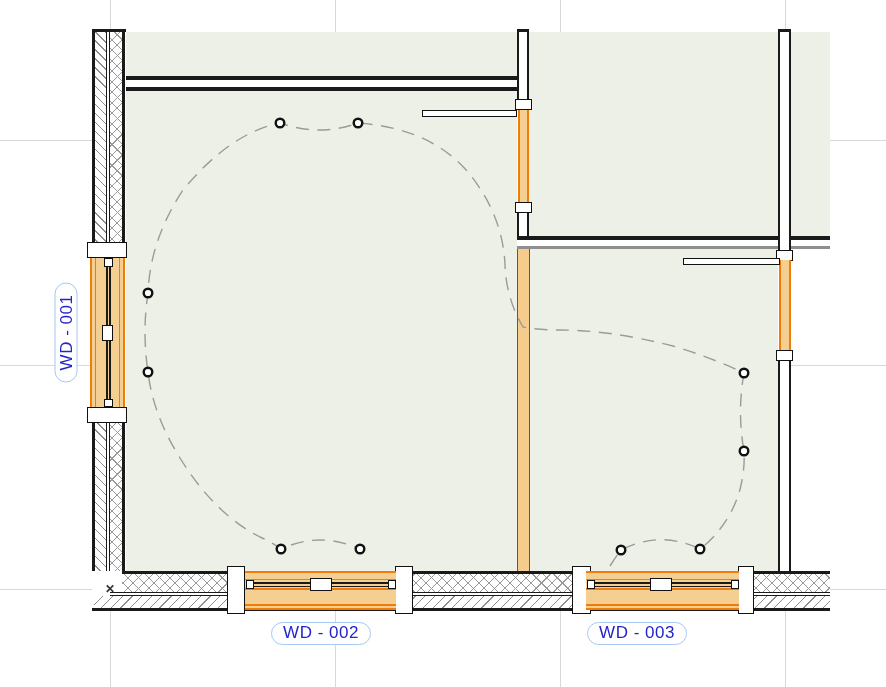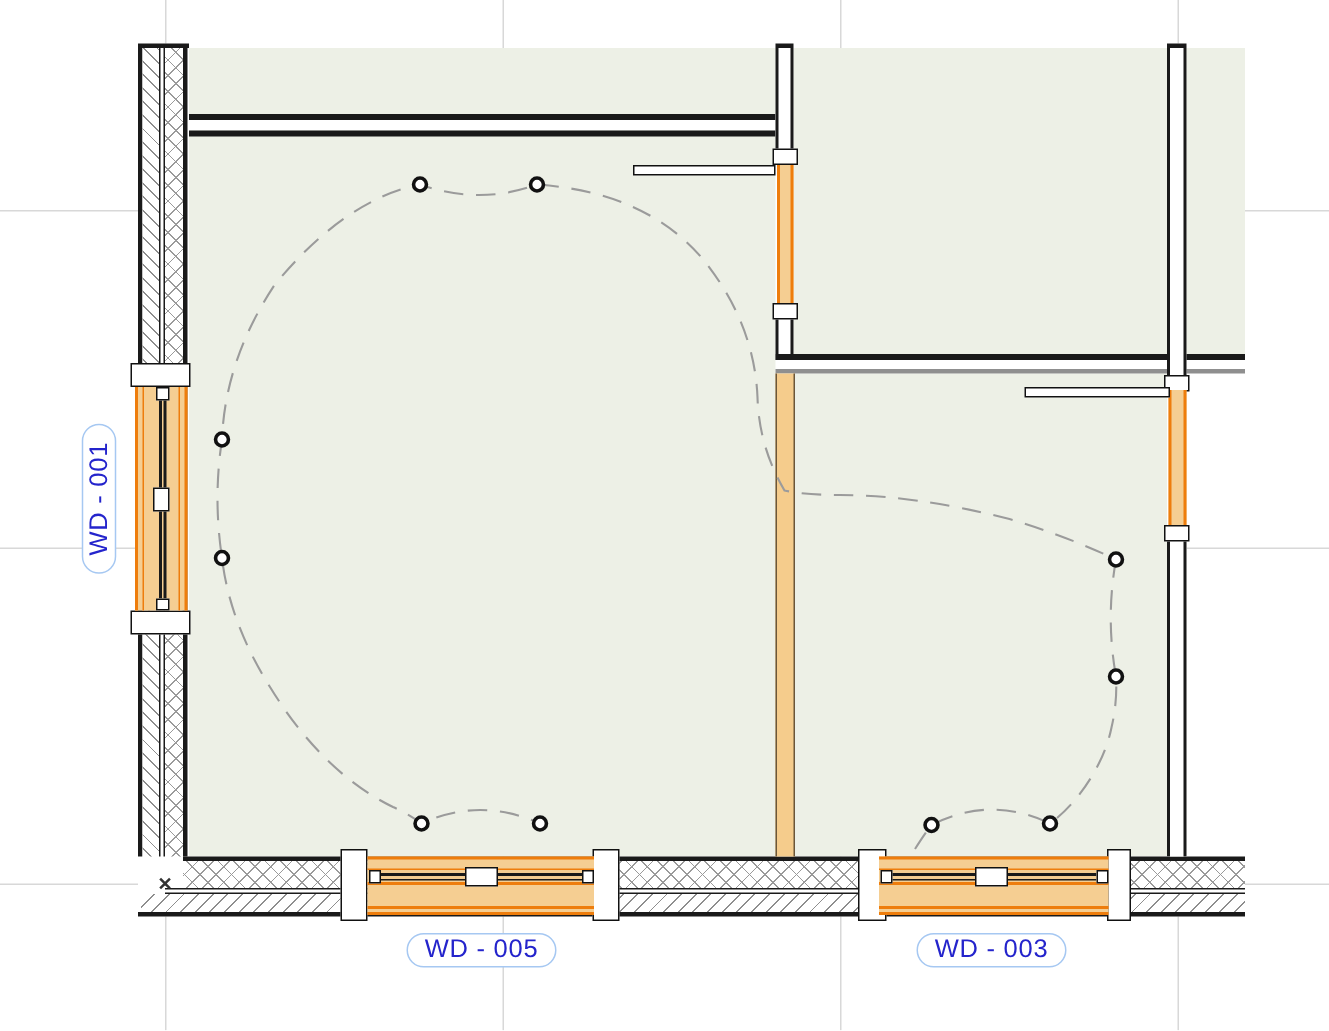--- a/index.html
+++ b/index.html
@@ -169,23 +169,23 @@
       <div class="abs accent" style="left:10px;top:0;width:2.3px;height:90px;"></div>
     </div>
   </div>
 
   <div class="abs outl-thin z5" style="left:683px;top:257.5px;width:97px;height:7.3px;"></div>
 
   <div class="abs tag" style="left:16px;top:320.5px;transform:rotate(-90deg);">
     <span>WD - 001</span>
   </div>
   <div class="abs tag" style="left:271px;top:621.5px;">
-    <span>WD - 005</span>
-  </div>
-  <div class="abs tag" style="left:611px;top:621.5px;text-align:center;">
+    <span>WD - 002</span>
+  </div>
+  <div class="abs tag" style="left:587px;top:621.5px;text-align:center;">
     <span>WD - 003</span>
   </div>
 
   <svg width="886" height="687" viewBox="0 0 886 687">
     <path d="M 610 566
          Q 617 555 621 550
          Q 660 530 700 549
          C 718 536 736 510 741 485
          Q 745 468 744 451
          Q 737 412 744 373

